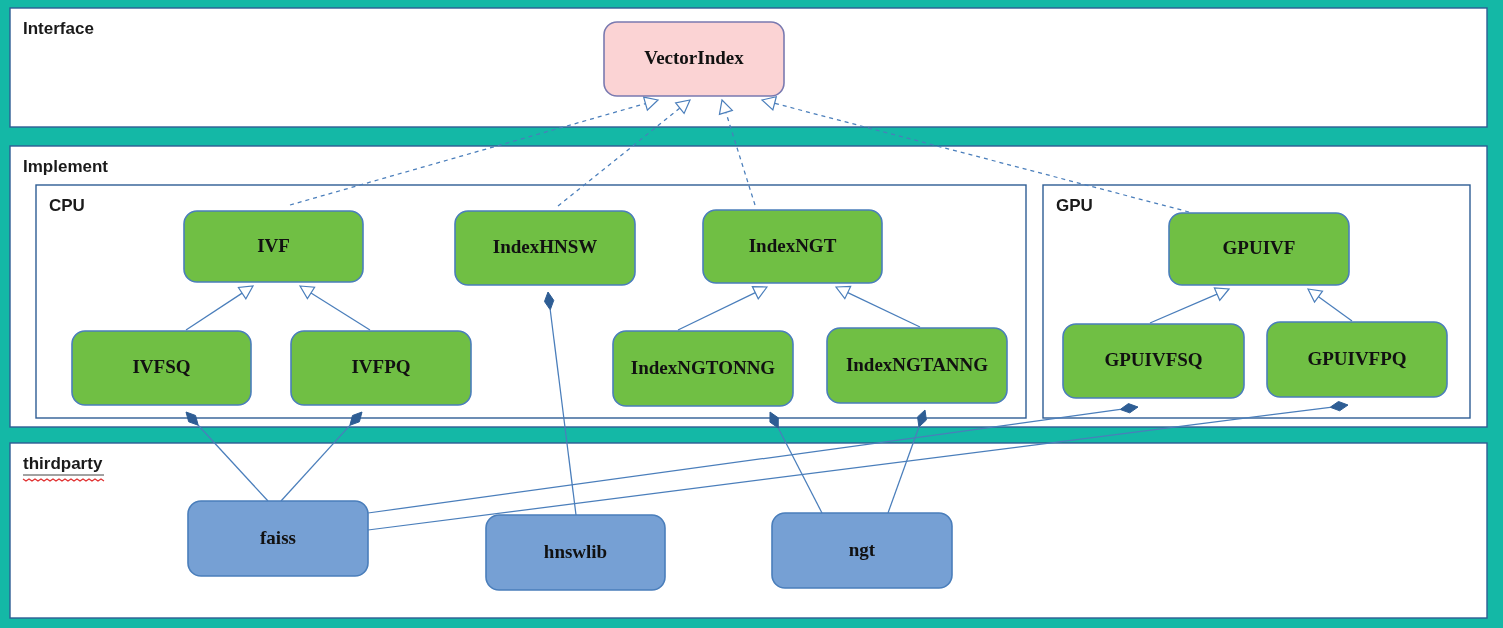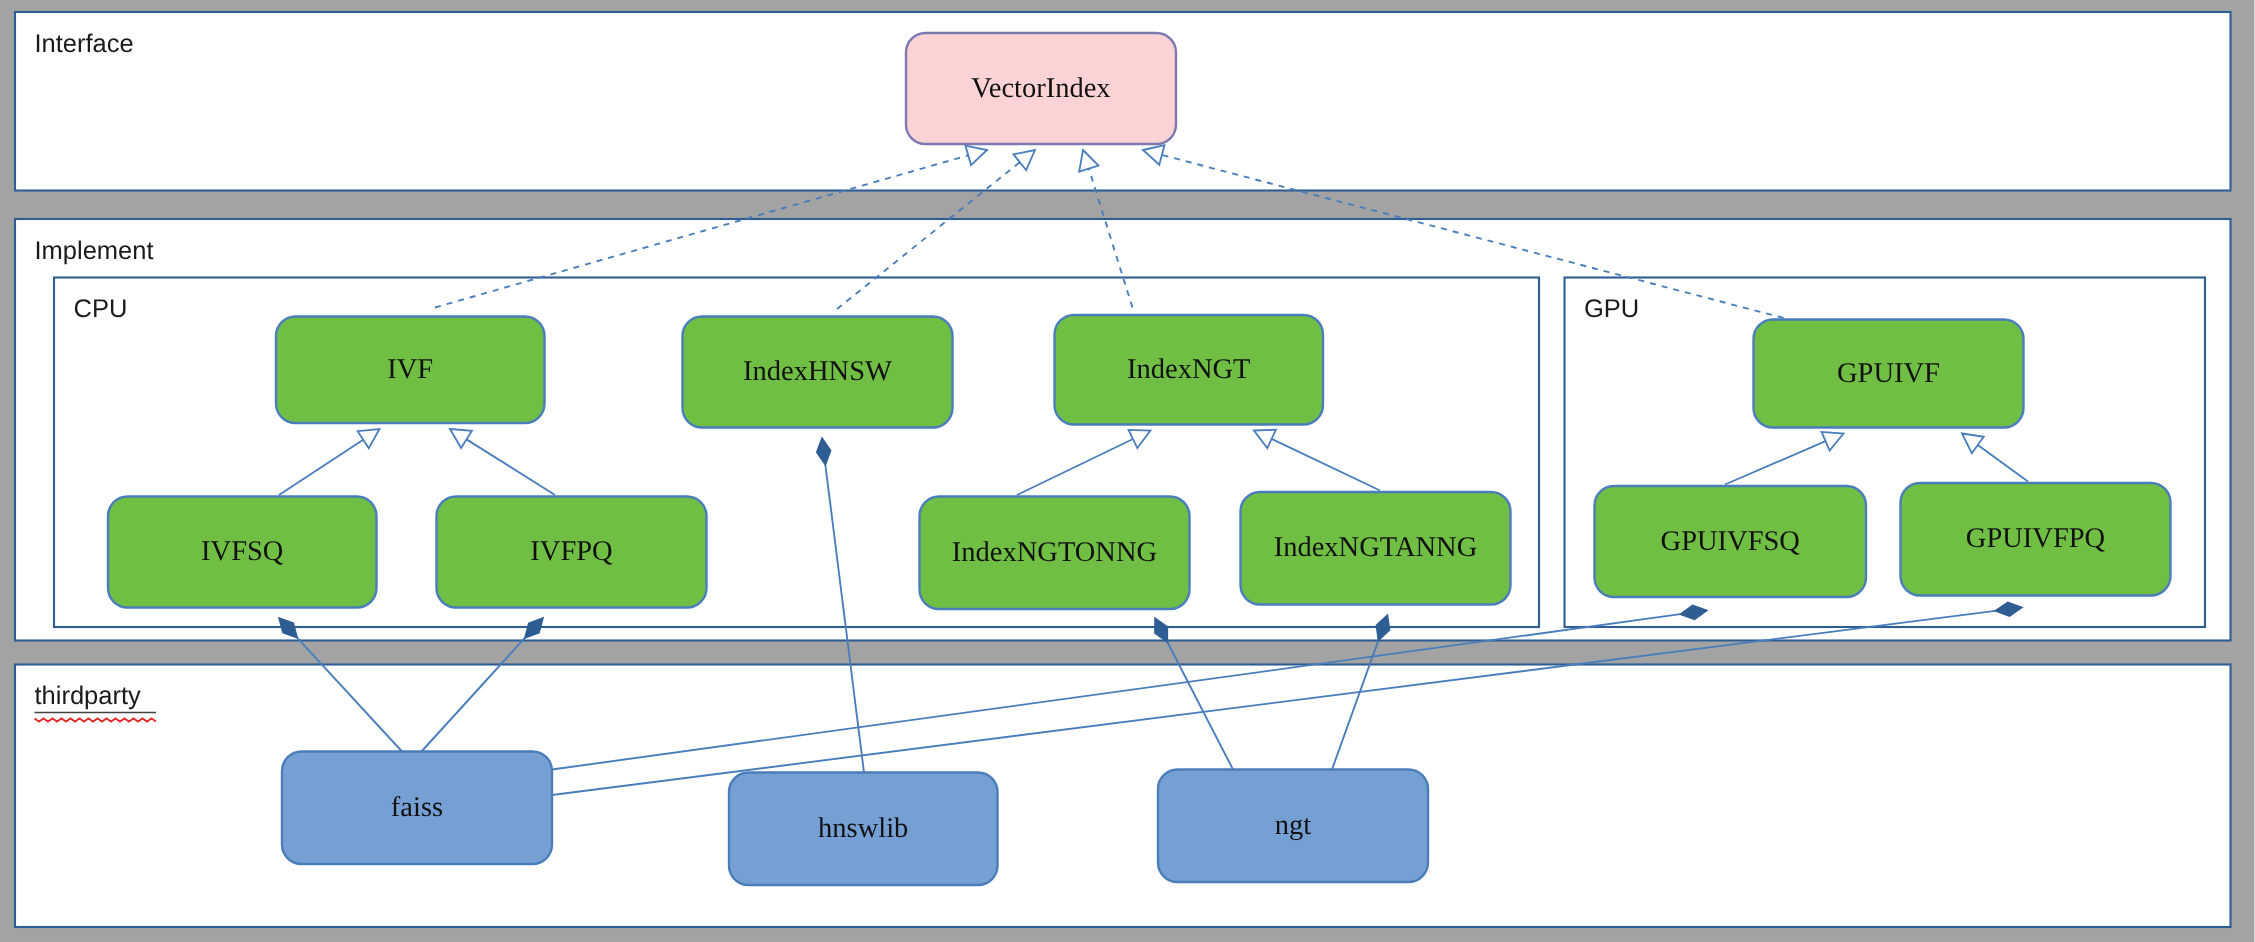--- a/index.html
+++ b/index.html
@@ -8,22 +8,23 @@
     padding: 0;
     background: #ffffff;
   }
   body {
     font-family: "Liberation Sans", sans-serif;
   }
   #diagram-root {
     position: relative;
     width: 1503px;
     height: 628px;
-    background: #a3a3a3;
+    background: #14b8a6;
     overflow: hidden;
+    font-weight: bold;
   }
   svg.diagram-canvas {
     display: block;
     width: 1503px;
     height: 628px;
   }
   .container-rect {
     fill: #ffffff;
     stroke: #2e5d94;
     stroke-width: 1.4;

